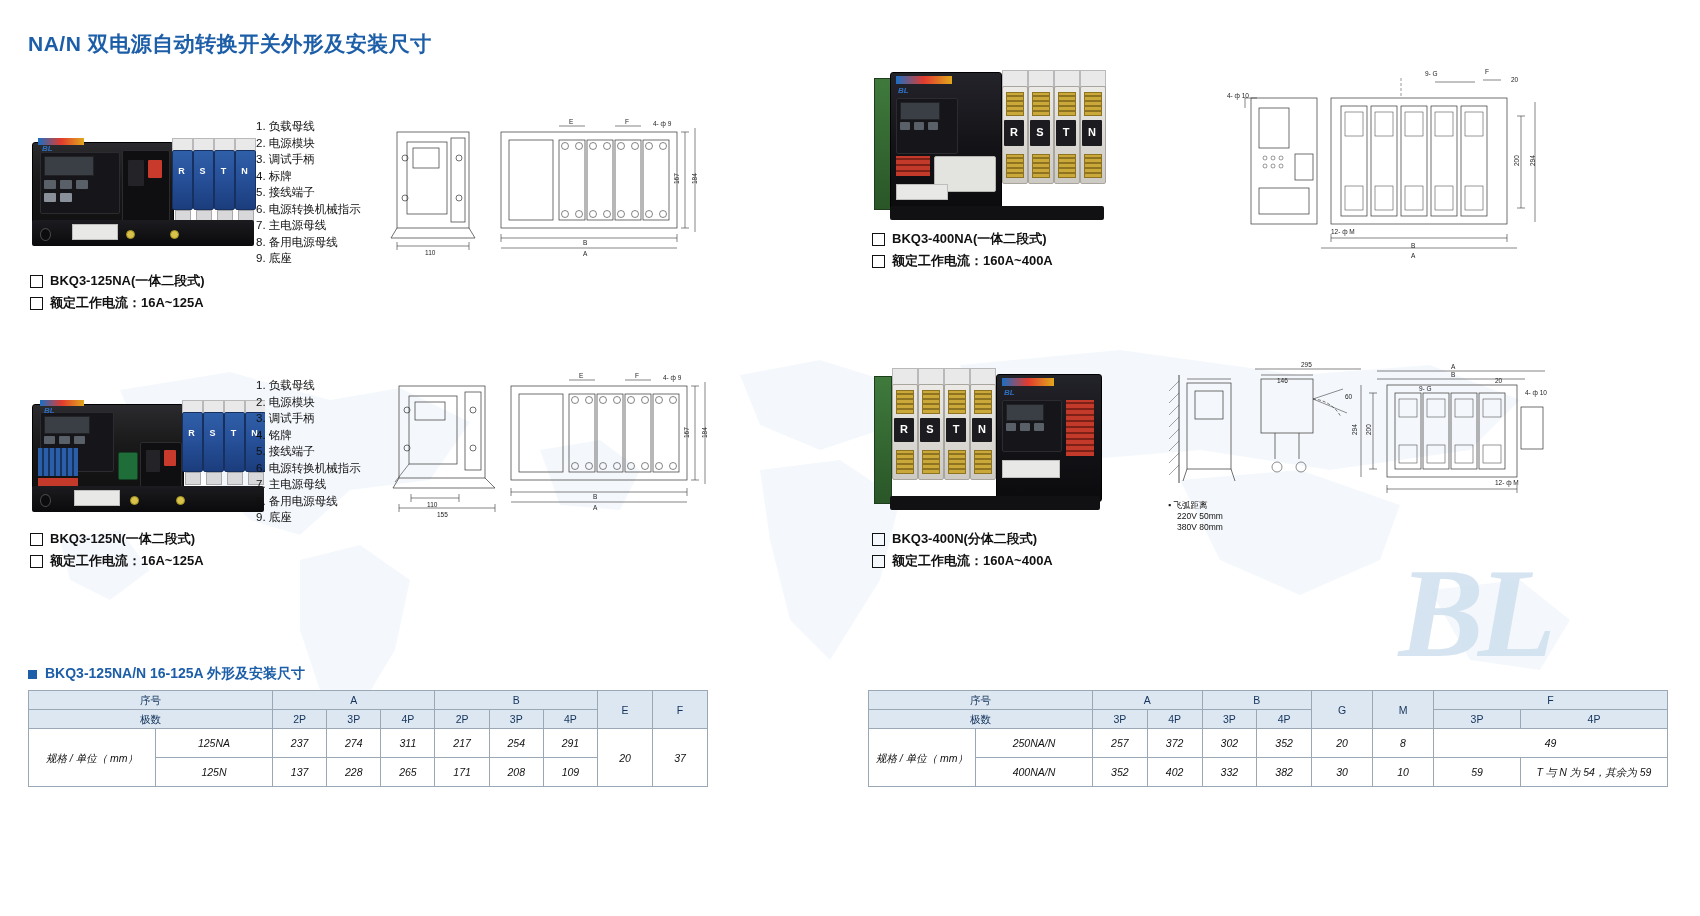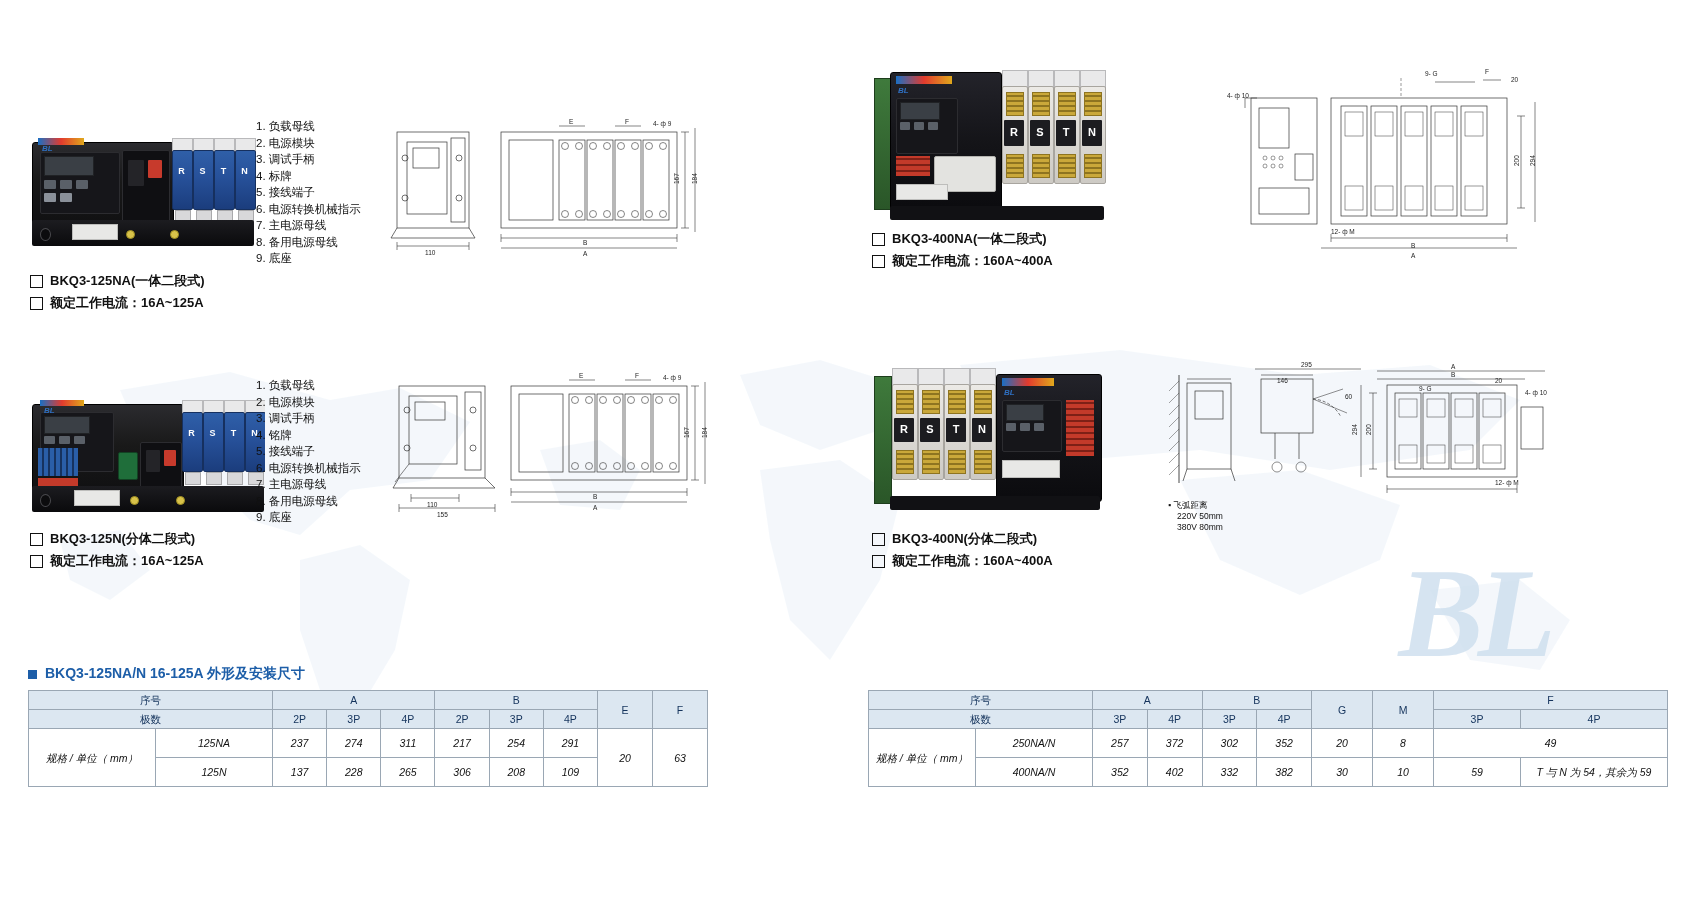--- a/index.html
+++ b/index.html
@@ -108,20 +108,21 @@
         <path d="M960 35 L1120 20 L1300 45 L1430 35 L1520 70 L1470 120 L1330 140 L1200 120 L1080 130 L990 95 Z"></path>
         <path d="M1180 150 L1300 140 L1400 175 L1380 230 L1300 265 L1220 230 Z"></path>
         <path d="M1430 260 L1520 250 L1570 290 L1540 340 L1470 330 Z"></path>
         <path d="M540 120 L600 110 L640 140 L620 180 L560 175 Z"></path>
         <path d="M60 210 L120 200 L150 240 L110 270 L70 250 Z"></path>
       </g>
     </svg>
   </div>
   <div class="wm-letters">BL</div>
 
+  <div class="main-title">NA/N 双电源自动转换开关外形及安装尺寸</div>
 
   <div class="block" style="left:30px;top:120px;width:230px;height:140px;">
     <div class="photo" style="width:230px;height:140px;">
 
       <div class="sw-body" style="left:2px;top:22px;width:140px;height:95px;background:linear-gradient(180deg,#2b2b2f 0%,#191919 40%,#0e0e10 100%);border:1px solid #000;"></div>
 
       <div class="sw-ctrl" style="left:10px;top:32px;width:78px;height:60px;"></div>
       <div class="sw-screen" style="left:14px;top:36px;width:48px;height:18px;"></div>
       <div class="sw-btn" style="left:14px;top:60px;width:12px;height:9px;"></div>
       <div class="sw-btn" style="left:30px;top:60px;width:12px;height:9px;"></div>
@@ -303,21 +304,21 @@
     <div>5. 接线端子</div>
     <div>6. 电源转换机械指示</div>
     <div>7. 主电源母线</div>
     <div>8. 备用电源母线</div>
     <div>9. 底座</div>
   </div>
 
   <div class="caption" style="left:30px;top:528px;">
     <div class="row">
         <span class="cbox"></span>
-        <span>BKQ3-125N(分体二段式)</span>
+        <span>BKQ3-125N(一体二段式)</span>
       </div>
     <div class="row">
         <span class="cbox"></span>
         <span>额定工作电流：16A~125A</span>
       </div>
   </div>
 
   <div class="drawing" style="left:385px;top:370px;">
     <svg width="330" height="150" viewBox="0 0 330 150">
       <g stroke="#333" fill="none" stroke-width="0.7">
@@ -659,28 +660,28 @@
       <tr>
         <td rowspan="2" class="rowhdr" style="width:120px;">规格 / 单位（ mm）</td>
         <td style="width:110px;">125NA</td>
         <td>237</td>
         <td>274</td>
         <td>311</td>
         <td>217</td>
         <td>254</td>
         <td>291</td>
         <td rowspan="2">20</td>
-        <td rowspan="2">63</td>
+        <td rowspan="2">37</td>
       </tr>
       <tr>
         <td>125N</td>
         <td>137</td>
         <td>228</td>
         <td>265</td>
-        <td>306</td>
+        <td>171</td>
         <td>208</td>
         <td>109</td>
       </tr>
     </tbody>
   </table>
 
 
   <table class="spec" style="left:868px;top:690px;width:800px;">
     <thead>
       <tr>

